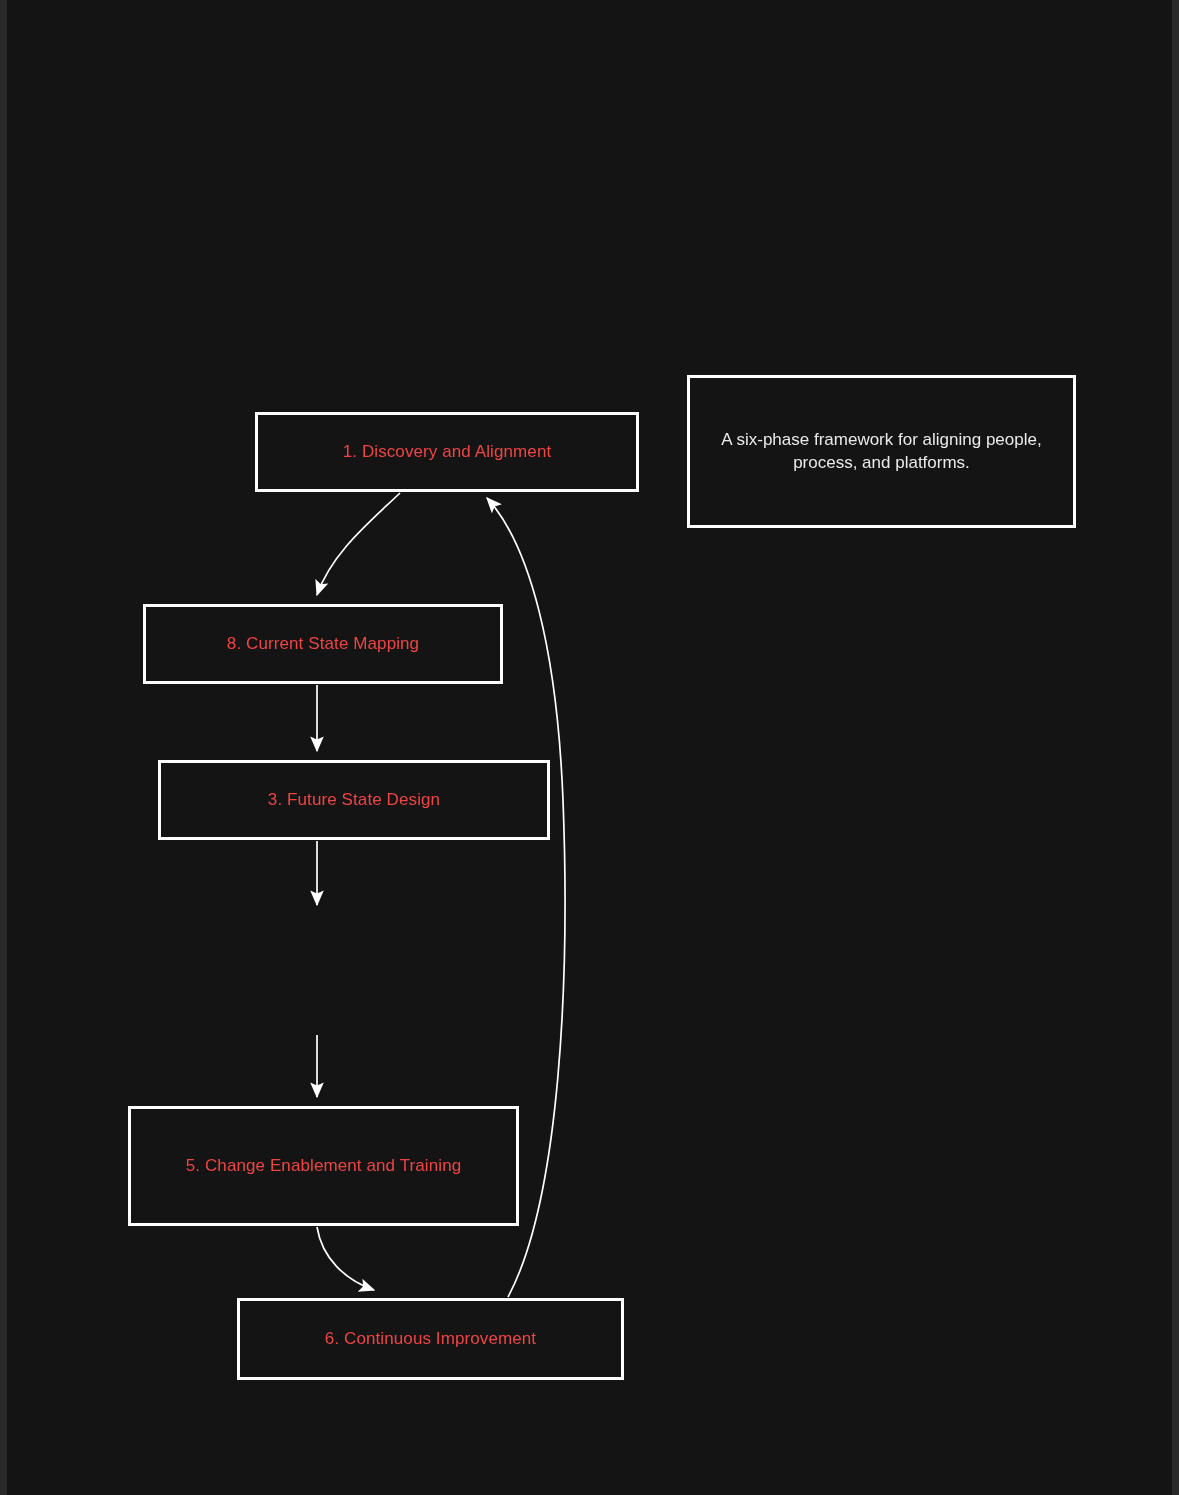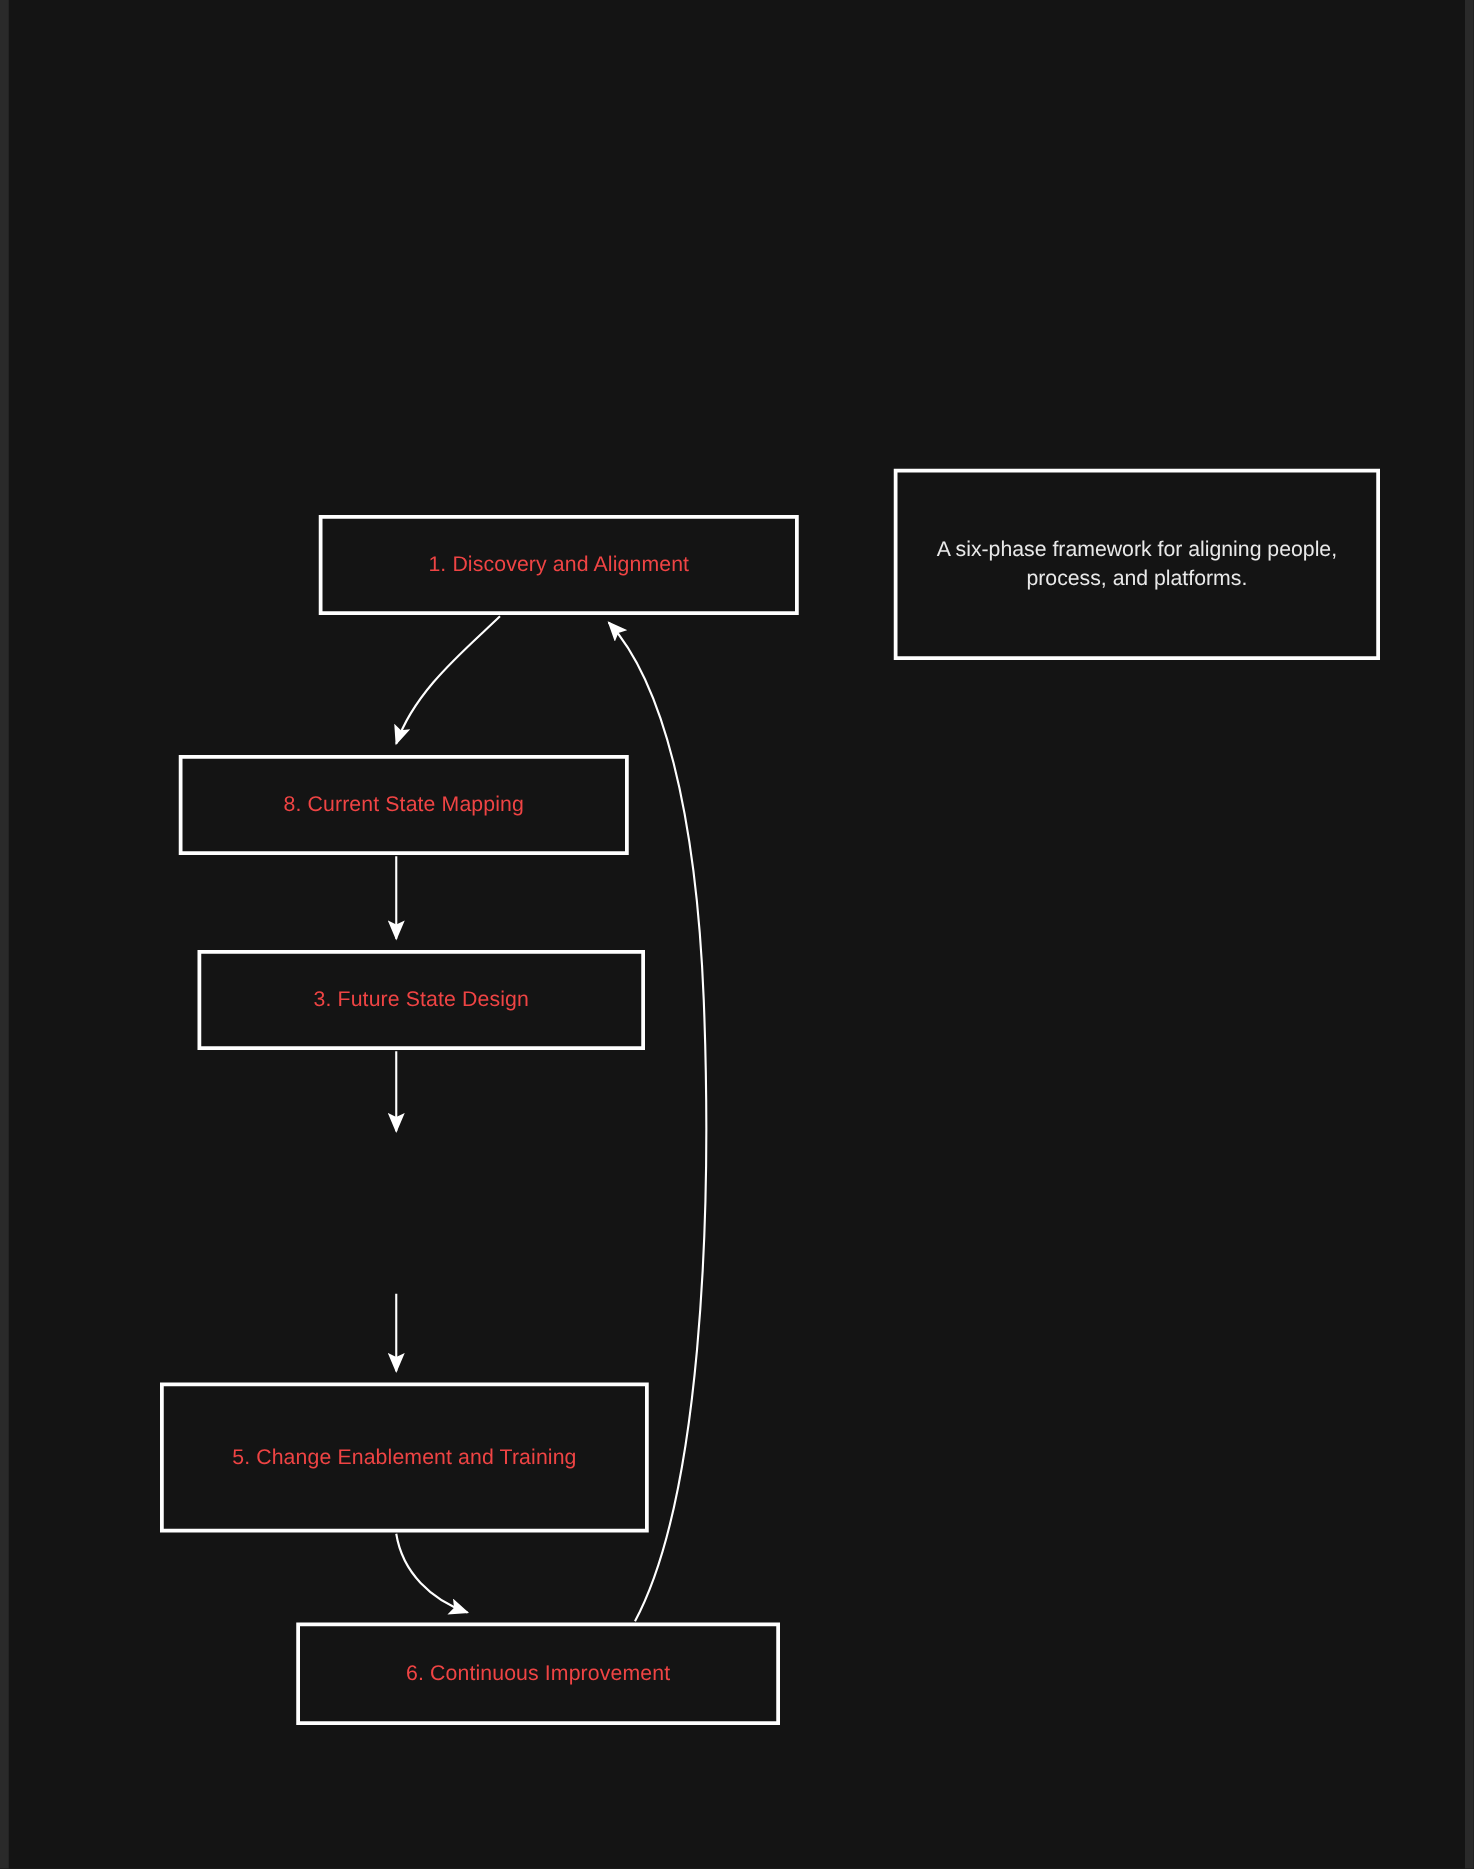--- a/index.html
+++ b/index.html
@@ -91,30 +91,30 @@
   </svg>
 
   <div class="node" style="left:248px; top:412px; width:384px; height:80px;">
     <span class="node-label">1. Discovery and Alignment</span>
   </div>
 
   <div class="node" style="left:136px; top:604px; width:360px; height:80px;">
     <span class="node-label">8. Current State Mapping</span>
   </div>
 
-  <div class="node" style="left:151px; top:760px; width:358px; height:80px;">
+  <div class="node" style="left:151px; top:760px; width:392px; height:80px;">
     <span class="node-label">3. Future State Design</span>
   </div>
 
 
   <div class="node" style="left:121px; top:1106px; width:391px; height:120px;">
     <span class="node-label">5. Change Enablement and Training</span>
   </div>
 
   <div class="node" style="left:230px; top:1298px; width:387px; height:82px;">
     <span class="node-label">6. Continuous Improvement</span>
   </div>
 
-  <div class="note" style="left:708px; top:375px; width:389px; height:153px;">
+  <div class="note" style="left:680px; top:375px; width:389px; height:153px;">
     <span class="note-label">A six-phase framework for aligning people, process, and platforms.</span>
   </div>
 
 </div>
 
 </body></html>

